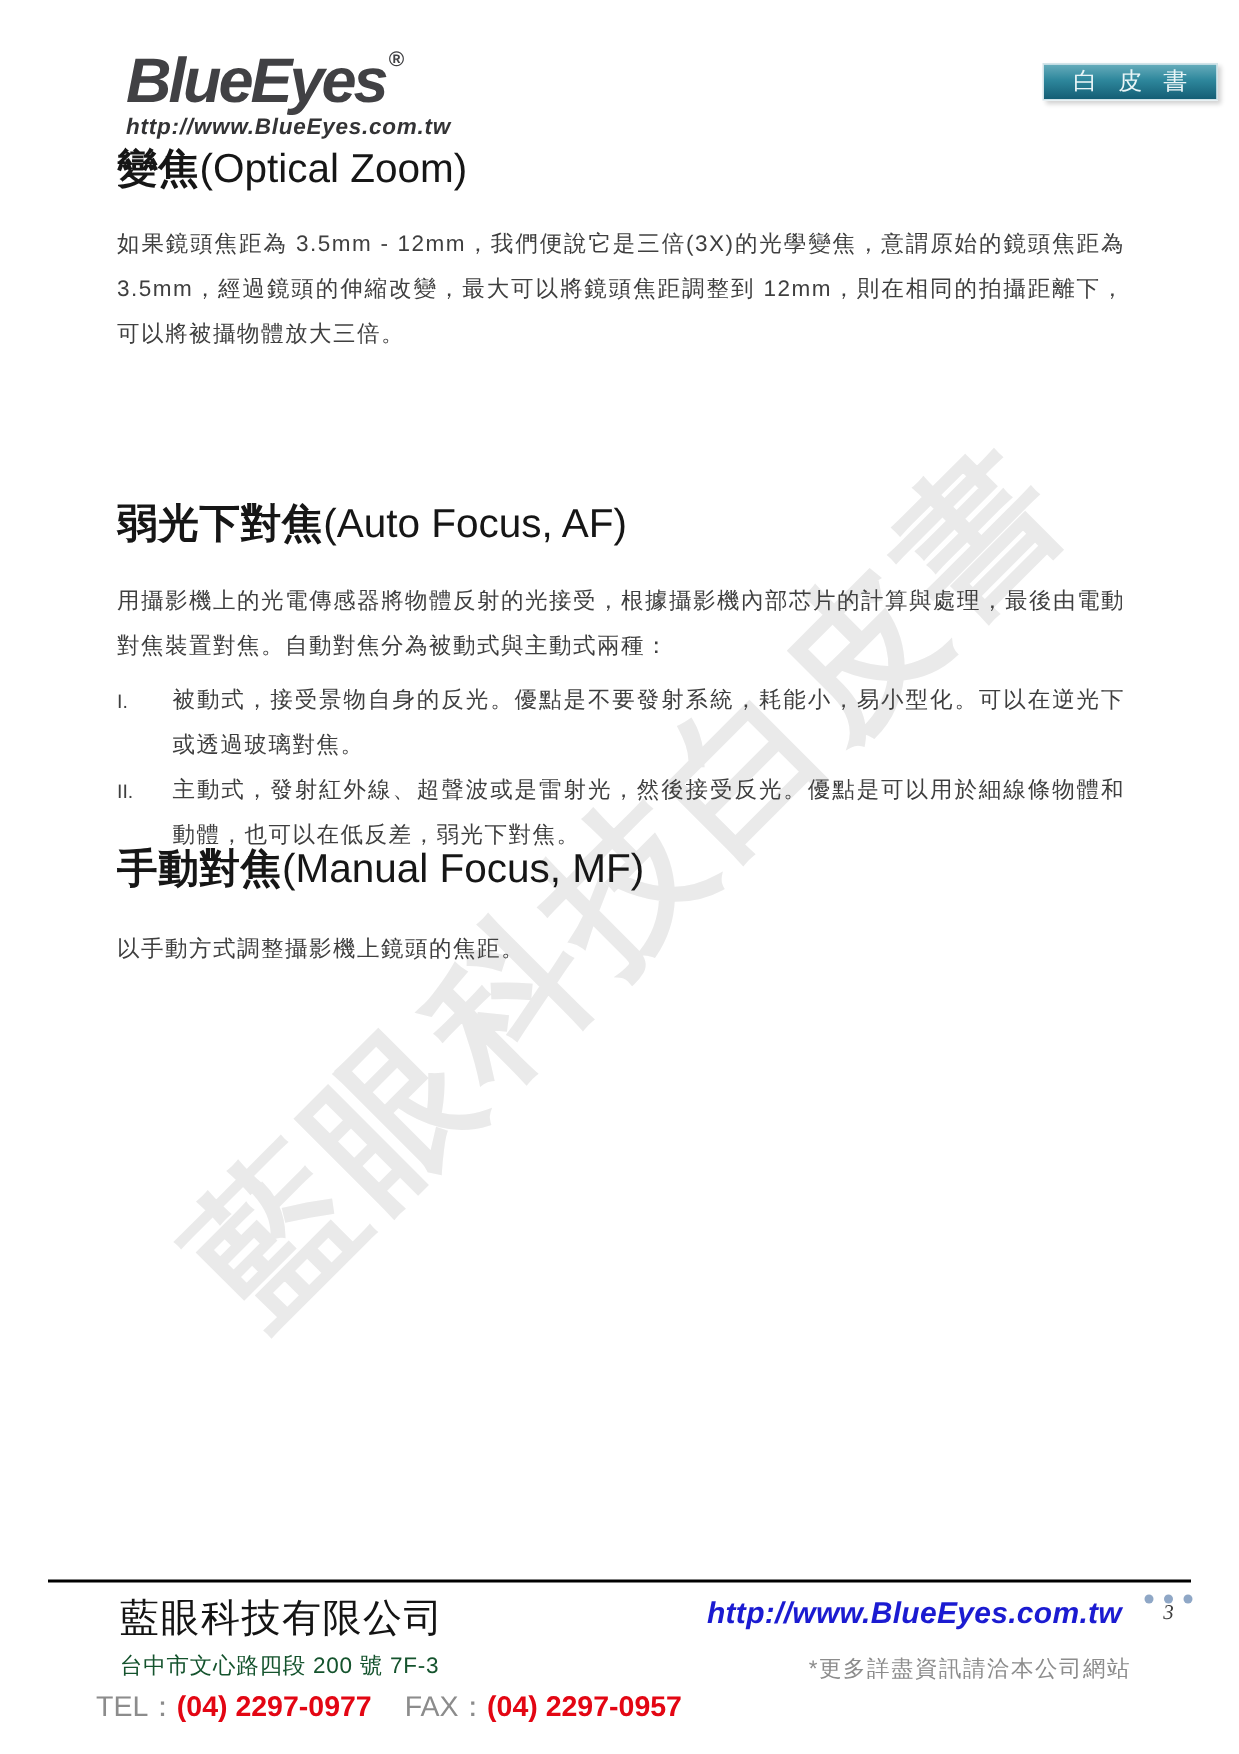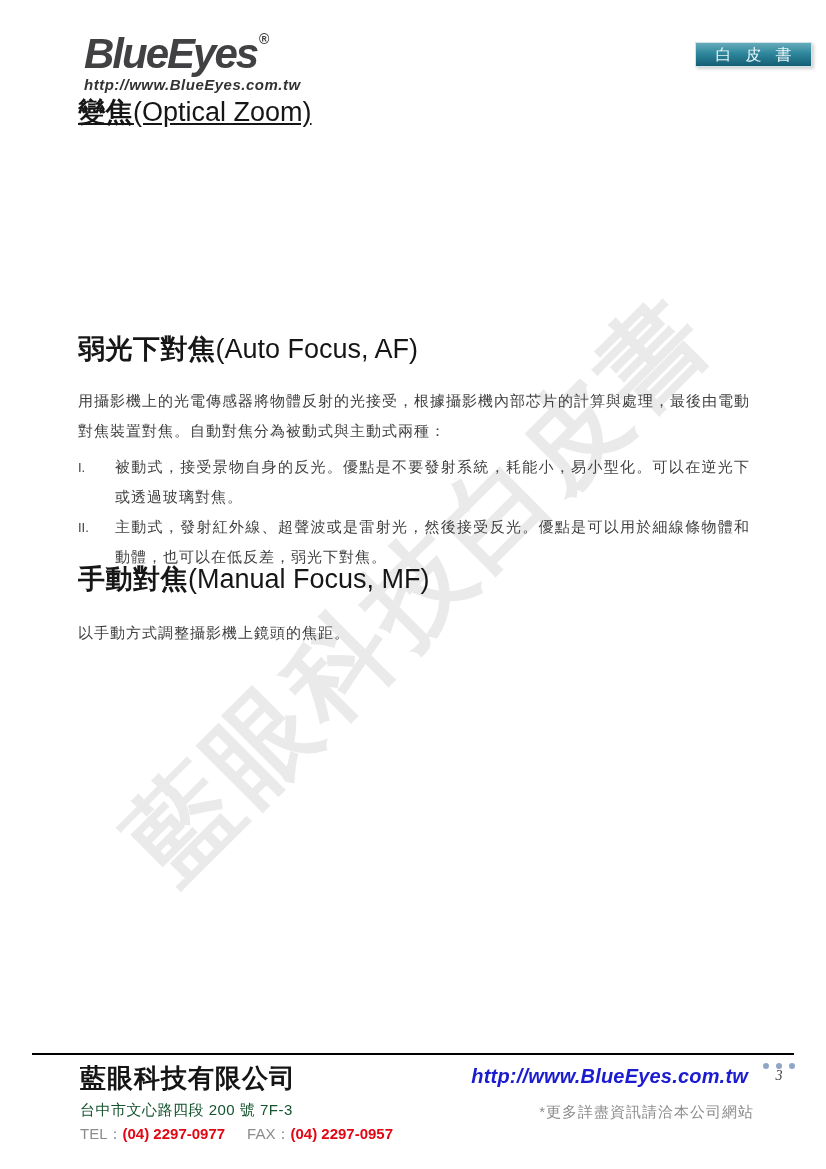--- a/index.html
+++ b/index.html
@@ -62,27 +62,27 @@
     text-align:justify; word-break:break-all; color:#3f3f3f;
   }
 
   
   .footer-rule {
     position:absolute; left:32px; top:1053px; width:762px; height:0;
     border-top:2px solid #000; z-index:2;
   }
   .footer { position:absolute; left:0; top:1053px; width:826px; z-index:2; }
   .f-company {
-    position:absolute; left:80px; top:8px; font-size:26px; font-weight:bold;
+    position:absolute; left:80px; top:8px; font-size:26px; font-weight:normal;
     color:#141414; letter-spacing:1px;
   }
   .f-address {
     position:absolute; left:80px; top:48px; font-size:15px; color:#14532d; letter-spacing:0.5px;
   }
-  .f-telfax { position:absolute; left:80px; top:72px; font-size:15px; }
+  .f-telfax { position:absolute; left:64px; top:72px; font-size:19px; }
   .f-label { color:#8c8c8c; }
   .f-red { color:#e30613; font-weight:bold; }
   .f-gap { display:inline-block; width:22px; }
   .f-url {
     position:absolute; right:78px; top:12px; font-size:20px; font-weight:bold;
     font-style:italic; color:#1b1bd1; letter-spacing:0.2px;
     text-decoration:none;
   }
   .f-note {
     position:absolute; right:72px; top:50px; font-size:15px; color:#8c8c8c; letter-spacing:1px;
@@ -105,22 +105,23 @@
   <div class="header">
     <div class="logo">
       <div class="logo-text"><span>BlueEyes</span><span class="logo-reg">®</span></div>
       <div class="logo-url">http://www.BlueEyes.com.tw</div>
     </div>
     <div class="badge">
       <span>白皮書</span>
     </div>
   </div>
 
-  <h2 class="sec content-block" style="top:96px;text-decoration:underline;"><span>變焦</span><span class="en">(Optical Zoom)</span></h2>
+  <h2 class="sec content-block" style="top:96px;"><span>變焦</span><span class="en">(Optical Zoom)</span></h2>
 
+  <p class="body content-block" style="top:148px;">如果鏡頭焦距為 3.5mm - 12mm，我們便說它是三倍(3X)的光學變焦，意謂原始的鏡頭焦距為 3.5mm，經過鏡頭的伸縮改變，最大可以將鏡頭焦距調整到 12mm，則在相同的拍攝距離下，可以將被攝物體放大三倍。</p>
 
 
   <h2 class="sec content-block" style="top:333px;"><span>弱光下對焦</span><span class="en">(Auto Focus, AF)</span></h2>
 
   <p class="body content-block" style="top:386px;">用攝影機上的光電傳感器將物體反射的光接受，根據攝影機內部芯片的計算與處理，最後由電動對焦裝置對焦。自動對焦分為被動式與主動式兩種：</p>
 
   <div class="olist content-block" style="top:452px;">
     <div class="olist-item">
       <span class="olist-num">I.</span>
       <span class="olist-text">被動式，接受景物自身的反光。優點是不要發射系統，耗能小，易小型化。可以在逆光下或透過玻璃對焦。</span>

